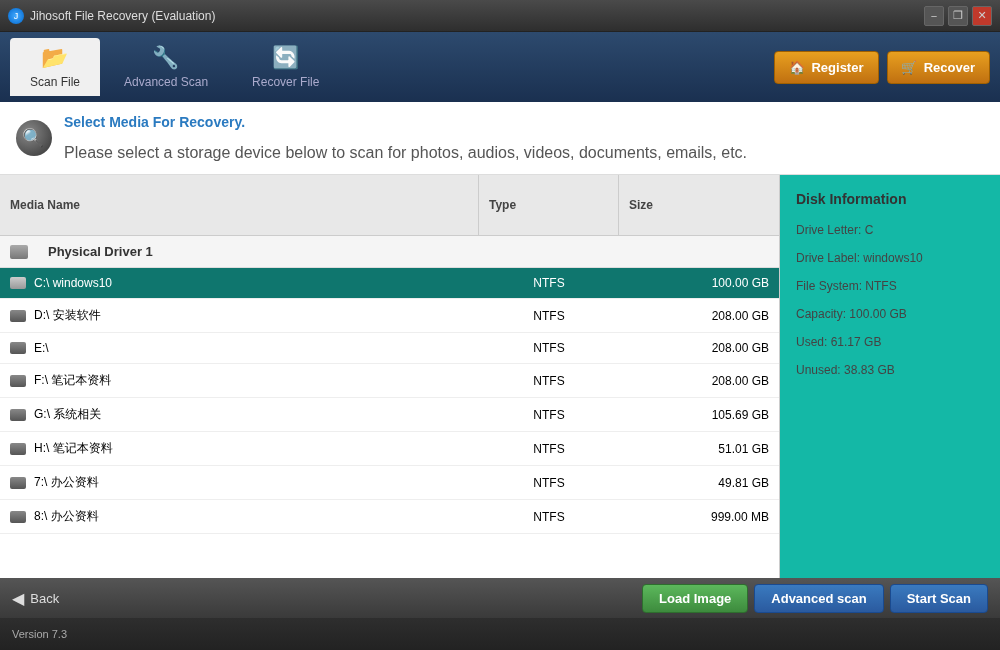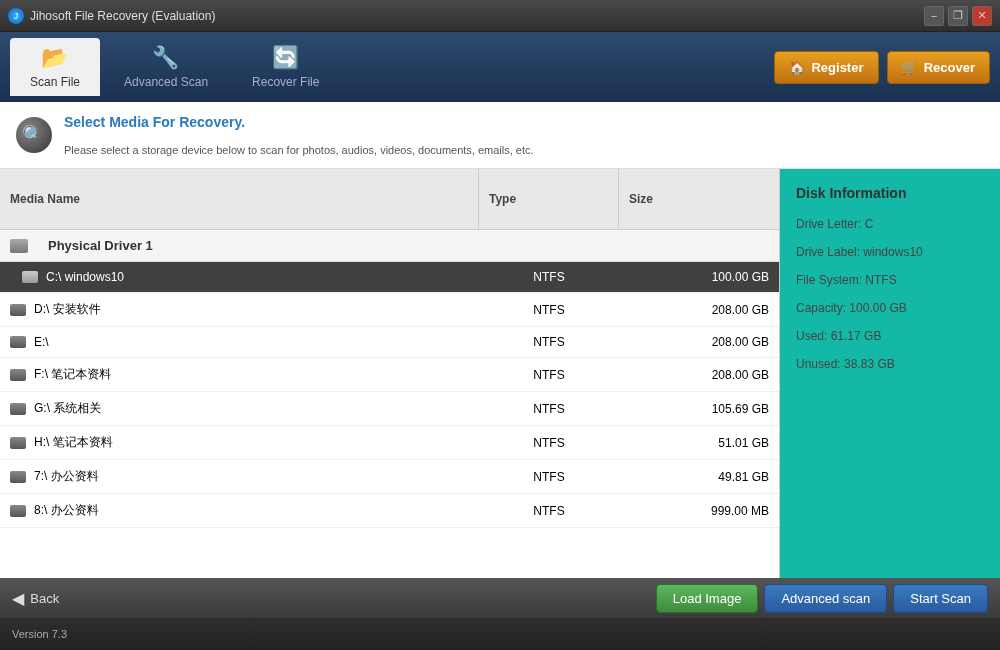--- a/index.html
+++ b/index.html
@@ -141,21 +141,21 @@
       color: white; font-size: 18px;
     }
     #info-text h3 {
       color: #2a7ac0;
       font-size: 14px;
       font-weight: bold;
       margin-bottom: 14px;
     }
     #info-text p {
       color: #555;
-      font-size: 11px;
+      font-size: 16px;
     }
 
     
     #content-area {
       display: flex;
       flex: 1;
       overflow: hidden;
     }
 
     
@@ -199,21 +199,21 @@
       flex-shrink: 0;
     }
 
     
     .drive-row {
       display: grid;
       grid-template-columns: 1fr 140px 160px;
       border-bottom: 1px solid #eee;
       cursor: pointer;
     }
-    .drive-row.selected { background: #404040; color: white; padding-left: 12px; }
+    .drive-row.selected { background: #0f766e; color: white; }
     .drive-cell {
       padding: 8px 10px;
       display: flex;
       align-items: center;
       gap: 8px;
       font-size: 12px;
     }
     .drive-cell.center { justify-content: center; }
     .drive-cell.right { justify-content: flex-end; }
     .drive-row.selected .drive-cell { color: white; }
@@ -264,21 +264,21 @@
       font-size: 13px;
     }
     #footer-actions {
       display: flex;
       gap: 6px;
     }
     .footer-btn {
       padding: 6px 16px;
       border-radius: 4px;
       font-size: 13px;
-      font-weight: normal;
+      font-weight: bold;
       cursor: pointer;
       border: none;
       color: white;
     }
     .btn-load {
       background: linear-gradient(to bottom, #5cb85c, #3d8b3d);
       border: 1px solid #2e6e2e;
     }
     .btn-advanced {
       background: linear-gradient(to bottom, #3a7abf, #2a5a9f);

